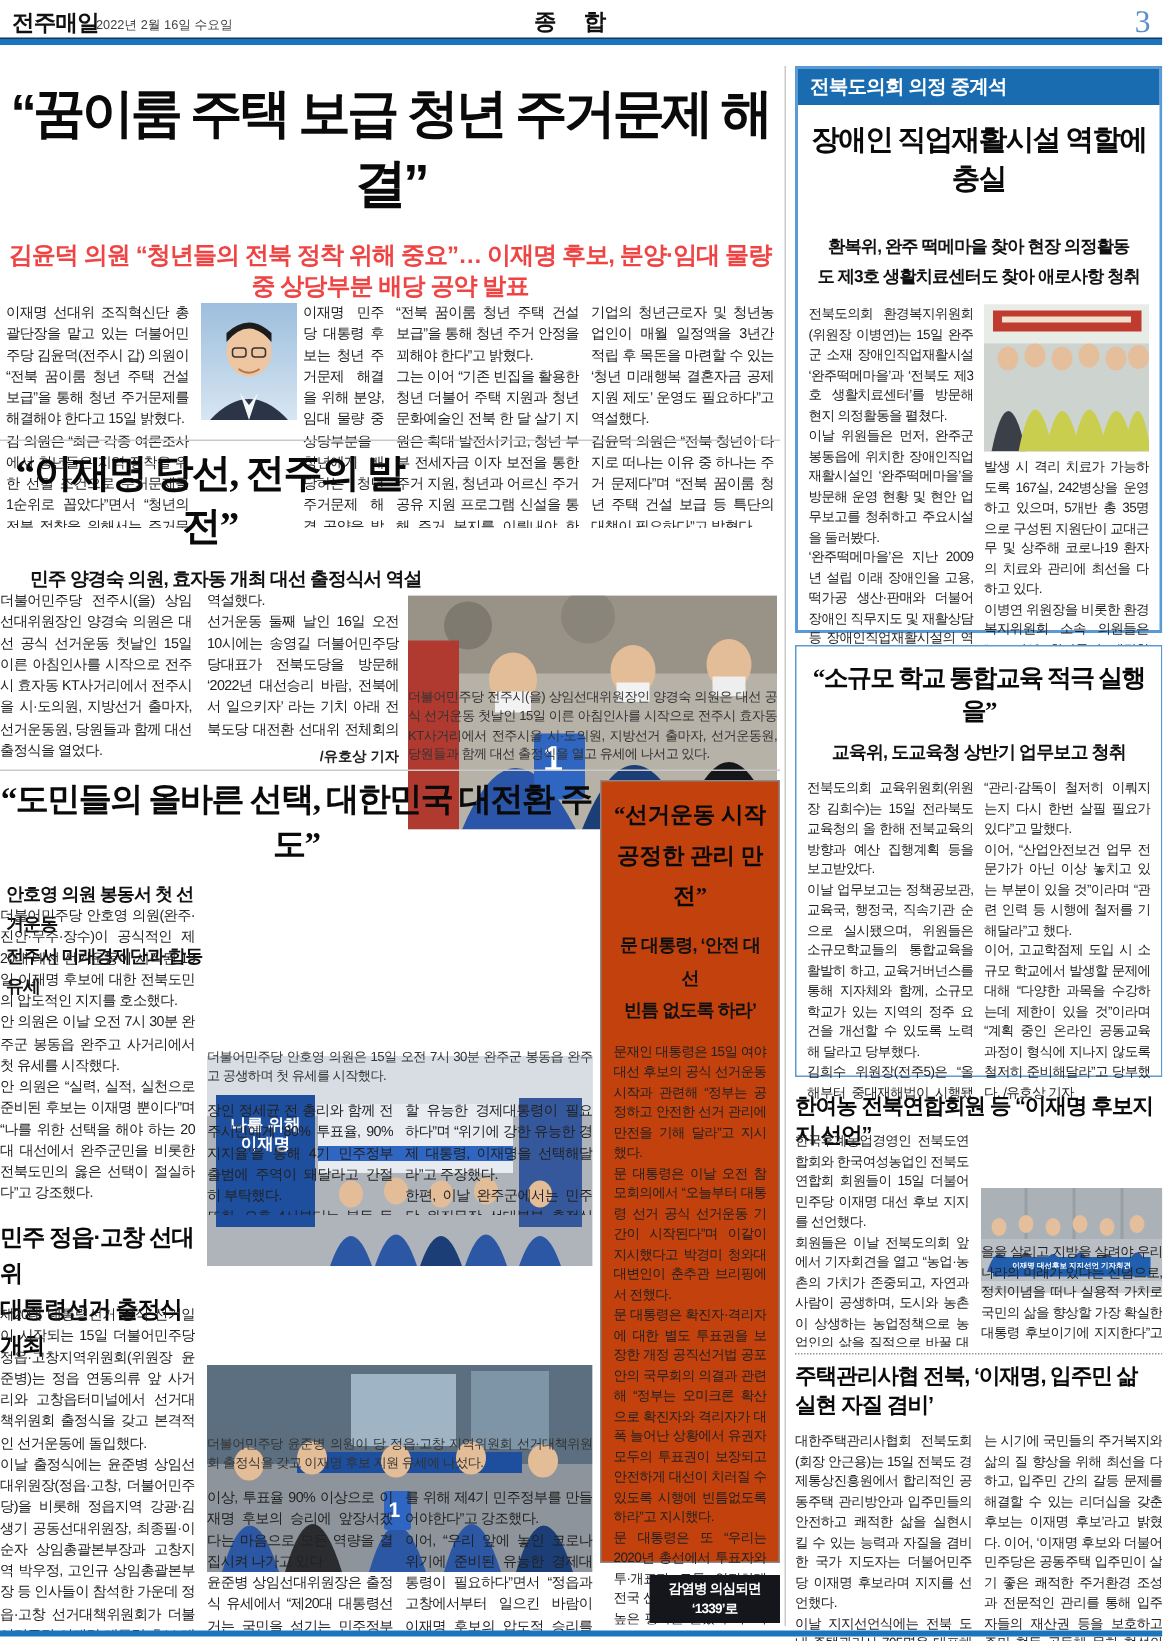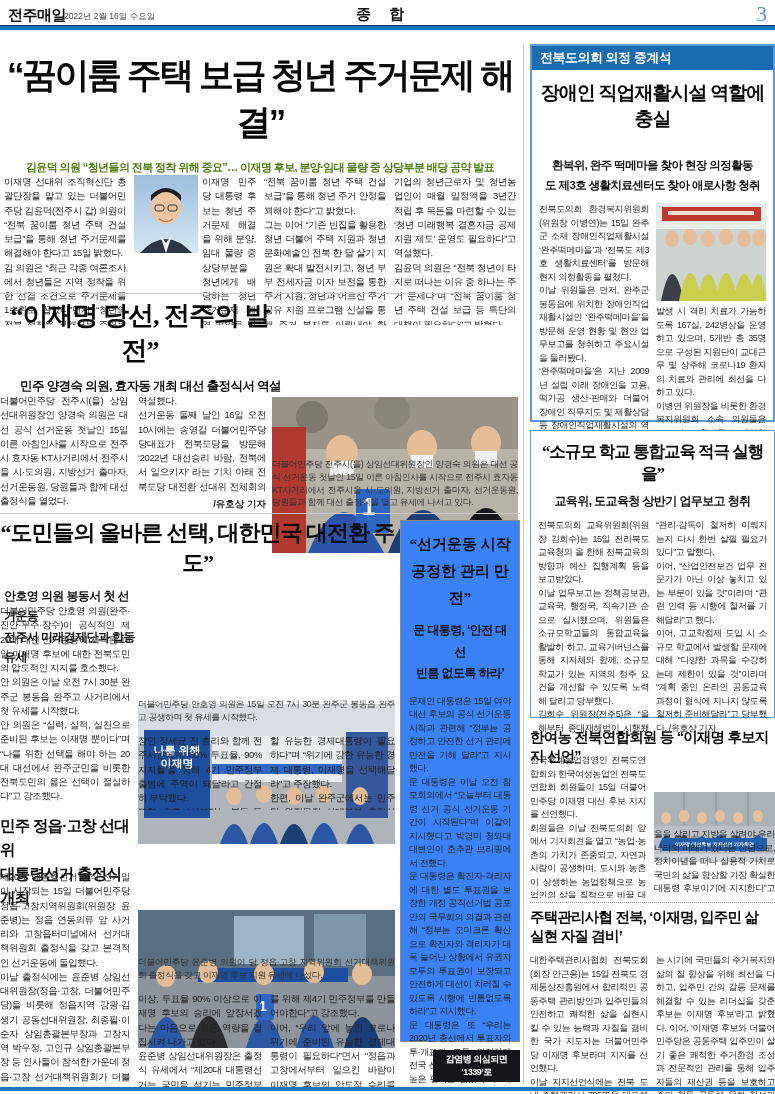--- a/index.html
+++ b/index.html
@@ -17,29 +17,29 @@
   .rule-navy { background:#12365c; height:1px; }
   .rule-blue { background:#1a75bc; }
   
   .body-text { font-size:9.5px; line-height:1.5; letter-spacing:-0.4px; text-align:justify;
                color:#222; white-space:pre-line; overflow:hidden; }
   .body-sm  { font-size:9px; }
   .caption  { font-size:8.8px; line-height:1.45; letter-spacing:-0.4px; color:#333;
               text-align:justify; white-space:pre-line; overflow:hidden; }
   .byline { font-size:9.5px; font-weight:bold; color:#222; text-align:right; }
   .hl-sans-big { font-size:35px; font-weight:900; letter-spacing:-2.5px; text-align:center; color:#0a0a0a; }
-  .subhead-big { font-size:11px; font-weight:bold; letter-spacing:-0.6px; text-align:center; color:#4d7c0f; }
+  .subhead-big { font-size:16px; font-weight:bold; letter-spacing:-0.6px; text-align:center; color:#ef4444; }
   .hl-serif { font-family:"Liberation Serif","DejaVu Serif",serif; font-weight:bold; color:#0a0a0a; }
   .subhead  { font-size:12.5px; font-weight:bold; letter-spacing:-0.6px; color:#111; line-height:1.7; white-space:pre-line; }
   .hl-side  { font-size:14.5px; font-weight:bold; letter-spacing:-0.8px; color:#0a0a0a; white-space:pre-line; }
   
   .blue-box { border:2px solid #5b9bd5; background:#fff; }
   .kicker { background:#1a6cb0; color:#fff; font-size:13px; font-weight:bold;
             padding:3px 8px; letter-spacing:-0.5px; }
-  .plain-box { border:1px solid #8a8a8a; background:#3b82f6; }
+  .plain-box { border:1px solid #8a8a8a; background:#c2410c; }
   .divider { background:#c9c9c9; }
   .dotted-divider { border-top:1px dotted #999; }
   
   .photo { position:relative; overflow:hidden; background:#ccc; }
   .photo svg { display:block; width:100%; height:100%; }
   .photo-overlay { position:absolute; color:#fff; font-weight:bold; white-space:pre-line; text-align:center; line-height:1.2; }
   .ad-box { background:#14161c; color:#fff; font-size:9px; font-weight:bold; text-align:center;
             display:flex; align-items:center; justify-content:center; white-space:pre-line; line-height:1.4; letter-spacing:-0.5px; }
 </style>
 </head>

